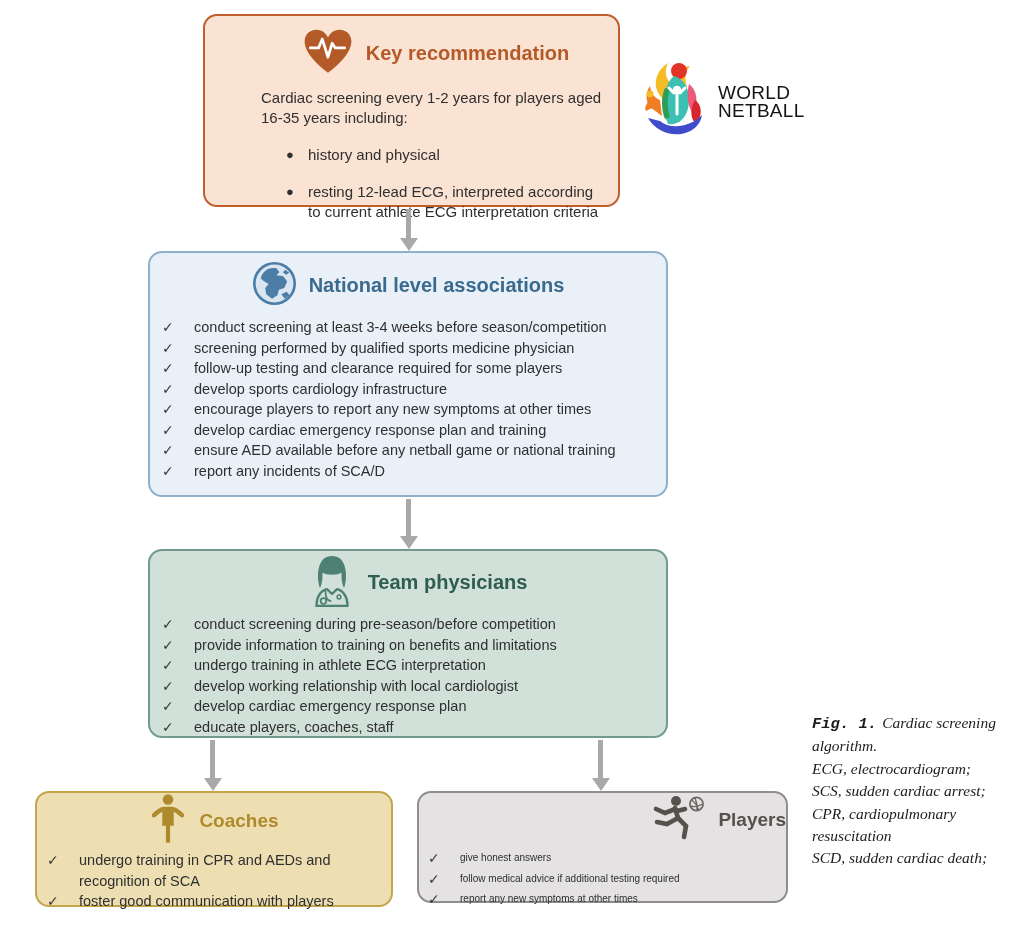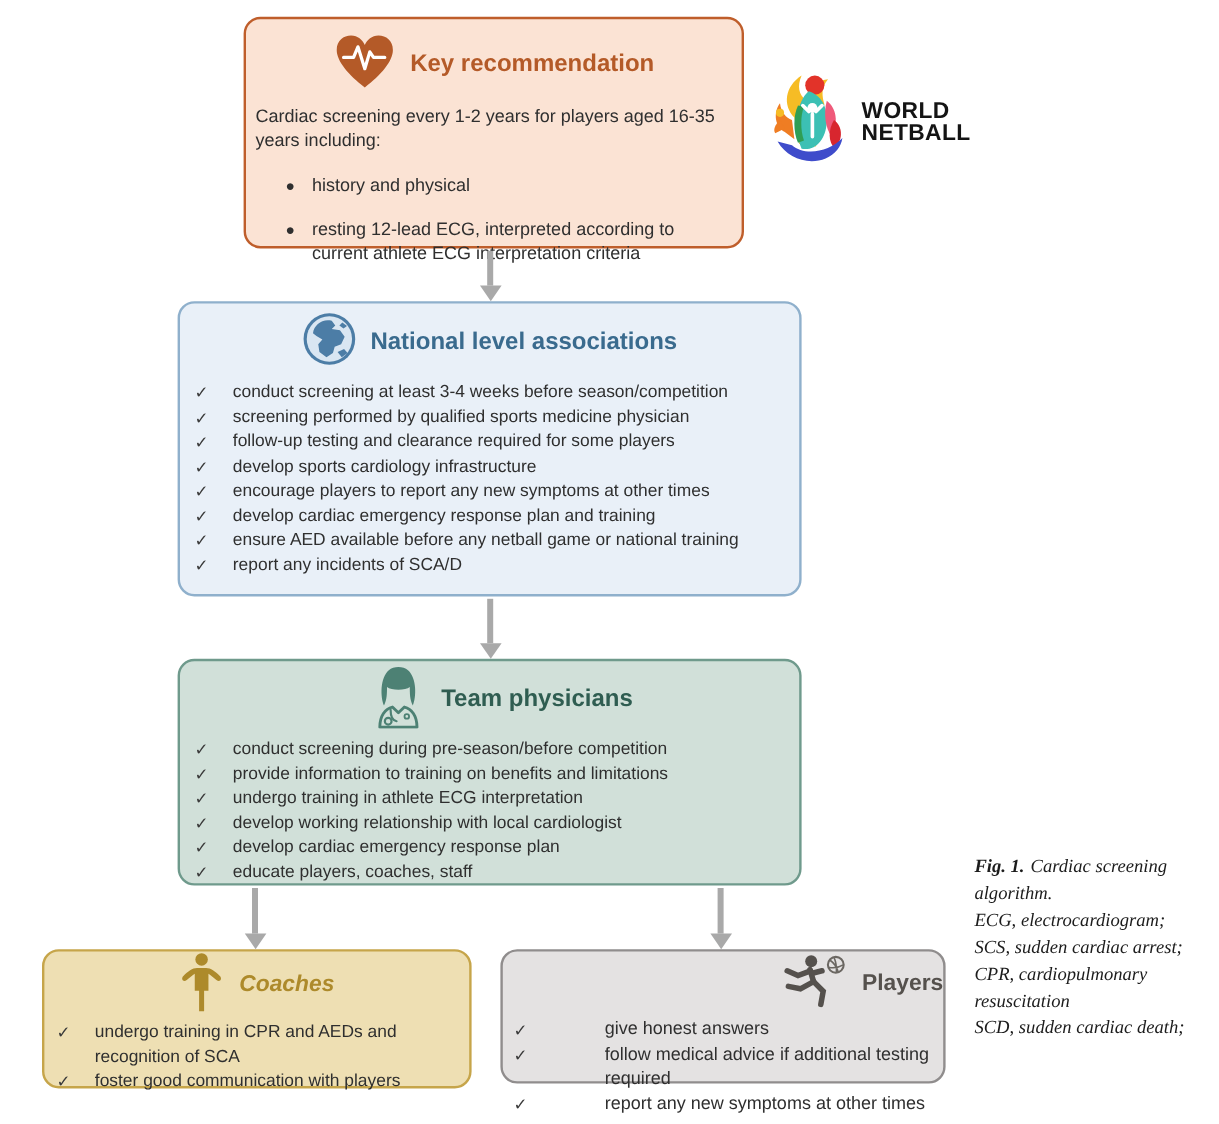--- a/index.html
+++ b/index.html
@@ -8,21 +8,21 @@
     font-family:"Liberation Sans","DejaVu Sans",sans-serif;color:#2f2f2f;
   }
   .box{position:absolute;border-radius:14px;border:2px solid;box-sizing:border-box;}
   .hdr{display:flex;align-items:center;justify-content:center;gap:12px;}
   .hdr .ttl{font-weight:bold;font-size:20px;white-space:nowrap;}
   .row{display:flex;align-items:flex-start;margin:0;}
   .chk{flex:0 0 20px;margin-right:12px;font-size:14px;line-height:20.5px;color:#3a3a3a;text-align:left;}
   .itx{font-size:14.5px;line-height:20.5px;color:#2f2f2f;}
 
   
-  #box-key{left:203px;top:14px;width:417px;height:193px;background:#fbe3d4;border-color:#bf5e2b;}
+  #box-key{left:203px;top:14px;width:417px;height:193px;background:#fbe3d4;border-color:#bf5e2b;padding-left:48px;}
   #box-key .hdr{margin-top:12px;height:50px;}
   #box-key .ttl{color:#b45a28;}
   #box-key .body{padding:10px 12px 0 8px;font-size:15px;line-height:20px;}
   .bul-row{display:flex;align-items:flex-start;margin-top:17px;}
   .bul{flex:0 0 20px;margin-left:25px;margin-right:2px;font-size:13px;line-height:20px;color:#2f2f2f;}
   .bul-tx{font-size:15px;line-height:20px;}
 
   
   #box-nat{left:148px;top:251px;width:520px;height:246px;background:#e9f0f8;border-color:#8fb0cc;}
   #box-nat .hdr{margin-top:9px;height:46px;}
@@ -31,48 +31,48 @@
 
   
   #box-team{left:148px;top:549px;width:520px;height:189px;background:#d1e0d9;border-color:#6f9a8c;}
   #box-team .hdr{margin-top:4px;height:54px;padding-left:19px;}
   #box-team .ttl{color:#2f5d51;}
   #box-team .list{padding:5px 10px 0 12px;}
 
   
   #box-coach{left:35px;top:791px;width:358px;height:116px;background:#eedfb3;border-color:#c6a54a;}
   #box-coach .hdr{margin-top:3px;height:50px;}
-  #box-coach .ttl{color:#ad8a2b;font-size:19px;font-style:italic;}
+  #box-coach .ttl{color:#ad8a2b;font-size:19px;}
   #box-coach .list{padding:4px 8px 0 10px;}
 
   
   #box-play{left:417px;top:791px;width:371px;height:112px;background:#e4e2e2;border-color:#908d8d;}
   #box-play .hdr{margin-top:3px;height:48px;justify-content:flex-end;}
   #box-play .ttl{color:#55514d;font-size:19px;}
   #box-play .list{padding:4px 6px 0 9px;}
-  #box-play .itx{font-size:15px;margin-left:44px;}
+  #box-play .itx{font-size:10px;}
 
   
   .arrow{position:absolute;width:5px;background:#a9a9a9;}
   .arrow::after{content:"";position:absolute;bottom:-13px;left:50%;transform:translateX(-50%);
     width:0;height:0;border:9px solid transparent;border-bottom:0;border-top:13px solid #a9a9a9;}
   #arrow-1{left:406px;top:209px;height:29px;}
   #arrow-2{left:406px;top:499px;height:37px;}
   #arrow-3{left:210px;top:740px;height:38px;}
   #arrow-4{left:598px;top:740px;height:38px;}
 
   
   #logo{position:absolute;left:638px;top:58px;display:flex;align-items:center;gap:8px;}
-  #logo-text{font-weight:700;font-size:19px;line-height:18.5px;letter-spacing:0.3px;color:#141414;}
+  #logo-text{font-weight:400;font-size:19px;line-height:18.5px;letter-spacing:0.3px;color:#141414;}
 
   
   #caption{position:absolute;left:812px;top:712px;width:204px;
     font-family:"Liberation Serif","DejaVu Serif",serif;font-style:italic;
     font-size:15.5px;line-height:22.4px;color:#1c1c1c;}
-  #caption .figlab{font-weight:bold;margin-right:5px;}
+  #caption .figlab{font-weight:bold;margin-right:5px;font-family:Liberation Mono, monospace;}
   #caption div{margin:0;}
 </style>
 </head>
 <body>
 
 <div id="stage">
 
   <div class="box" id="box-key">
     <div class="hdr">
       <span>

